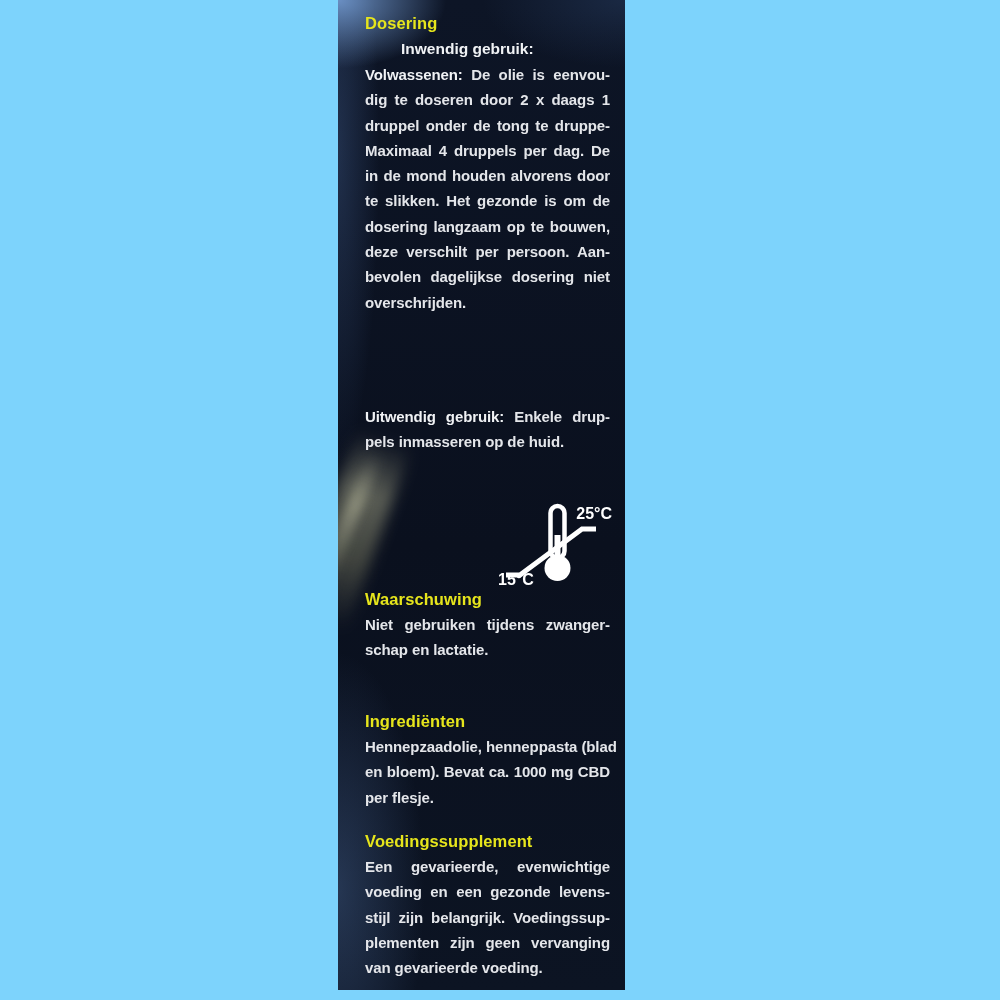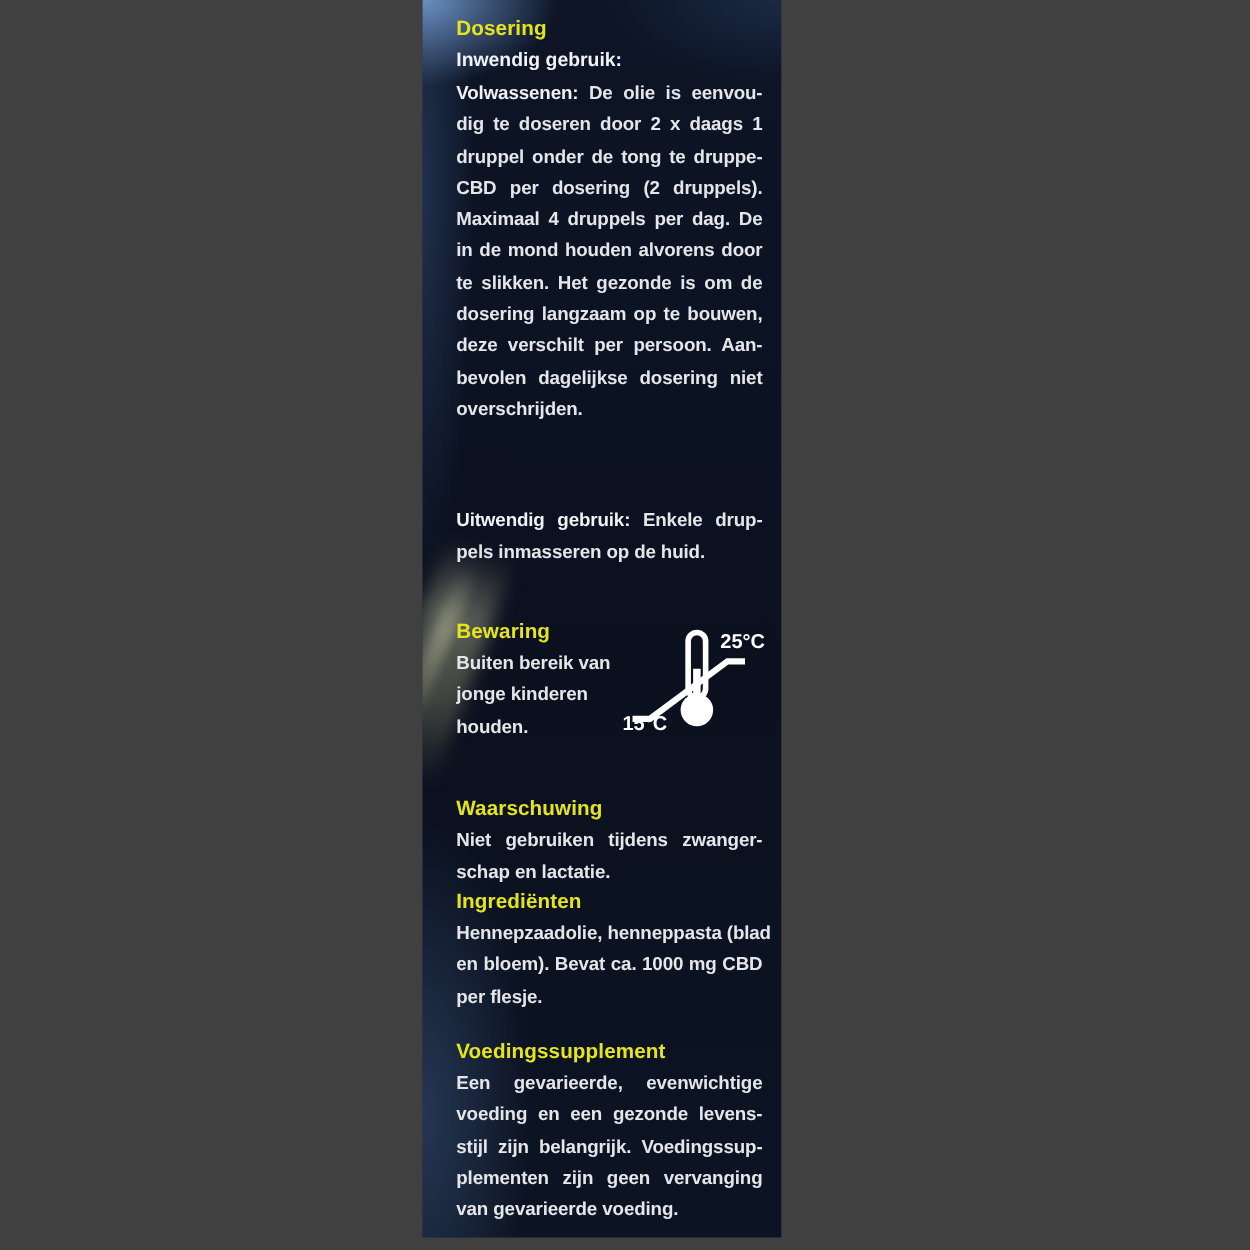--- a/index.html
+++ b/index.html
@@ -2,21 +2,21 @@
 <html><head>
 <meta charset="utf-8">
 <style>
   html, body {
     margin: 0; padding: 0;
     width: 1000px; height: 1000px;
     background: #ffffff;
     font-family: "Liberation Sans", sans-serif;
     overflow: hidden;
   }
-  .stage { position: relative; width: 1000px; height: 1000px; background: #404040; }
+  .stage { position: relative; width: 1000px; height: 1000px; background: #7dd3fc; }
 
   .panel {
     position: absolute;
     left: 338px; top: 0; width: 287px; height: 990px;
     background:
       radial-gradient(150px 95px at 0px 0px,   rgba(115,155,210,0.90), rgba(115,155,210,0) 72%),
       radial-gradient(55px 420px at 0px 150px, rgba(70,100,150,0.35),  rgba(70,100,150,0) 75%),
       radial-gradient(120px 330px at 0px 890px,rgba(80,112,162,0.38),  rgba(80,112,162,0) 72%),
       radial-gradient(190px 90px at 100% 0px,  rgba(60,92,142,0.28),   rgba(60,92,142,0) 75%),
       linear-gradient(180deg, #0d1526 0%, #0a101e 55%, #0c1423 100%);
@@ -42,21 +42,21 @@
   }
 
   .sec { position: absolute; left: 27px; width: 245px; }
 
   .h {
     color: #e6e51c;
     font-size: 16.5px; font-weight: 700;
     line-height: 26px;
     letter-spacing: 0.1px;
   }
-  .sub { font-weight: 700; color: #f0f2f5; line-height: 26px; font-size: 15.5px; }
+  .sub { font-weight: 700; color: #f0f2f5; line-height: 26px; font-size: 15.5px; margin-left: 36px; }
 
   .tline {
     font-size: 15px; font-weight: 700;
     line-height: 25.3px;
     color: #e4e6ea;
     text-align: justify;
     text-align-last: justify;
     white-space: nowrap;
     letter-spacing: -0.1px;
   }
@@ -86,59 +86,50 @@
     <div class="ghost-shaft"></div>
     <div class="ghost-highlight"></div>
 
     <div class="sec" style="top:10px">
       <div class="h">Dosering</div>
       <div class="sub">Inwendig gebruik:</div>
       <div class="tline"><span class="lead">Volwassenen:</span><span> De olie is eenvou-</span></div>
       <div>
           <div class="tline">dig te doseren door 2 x daags 1</div>
           <div class="tline">druppel onder de tong te druppe-</div>
-          <div class="tline">CBD per dosering (2 druppels).</div>
           <div class="tline">Maximaal 4 druppels per dag. De</div>
           <div class="tline">in de mond houden alvorens door</div>
           <div class="tline">te slikken. Het gezonde is om de</div>
           <div class="tline">dosering langzaam op te bouwen,</div>
           <div class="tline">deze verschilt per persoon. Aan-</div>
           <div class="tline">bevolen dagelijkse dosering niet</div>
           <div class="tline last">overschrijden.</div>
         </div>
     </div>
 
     <div class="sec" style="top:404px">
       <div class="tline"><span class="lead">Uitwendig gebruik:</span><span> Enkele drup-</span></div>
       <div>
           <div class="tline last">pels inmasseren op de huid.</div>
         </div>
     </div>
 
-    <div class="sec left" style="top:492px">
-      <div class="h">Bewaring</div>
-      <div>
-          <div class="tline">Buiten bereik van</div>
-          <div class="tline">jonge kinderen</div>
-          <div class="tline last">houden.</div>
-        </div>
-    </div>
 
     <div class="thermo">
       <svg width="114" height="90" viewBox="0 0 114 90">
         <polyline points="8,72 22,72 84,26 98,26" fill="none" stroke="#ffffff" stroke-width="5"></polyline>
         <rect x="52.5" y="3" width="14" height="52" rx="7" fill="none" stroke="#ffffff" stroke-width="4.5"></rect>
         <rect x="56.5" y="32" width="6" height="30" fill="#ffffff"></rect>
         <circle cx="59.5" cy="65" r="13" fill="#ffffff"></circle>
       </svg>
       <span class="temp temp-high">25°C</span>
       <span class="temp temp-low">15°C</span>
     </div>
 
-    <div class="sec" style="top:634px">
+    <div class="sec" style="top:586px">
       <div class="h">Waarschuwing</div>
       <div>
           <div class="tline">Niet gebruiken tijdens zwanger-</div>
           <div class="tline last">schap en lactatie.</div>
         </div>
     </div>
 
     <div class="sec" style="top:708px">
       <div class="h">Ingrediënten</div>
       <div>

